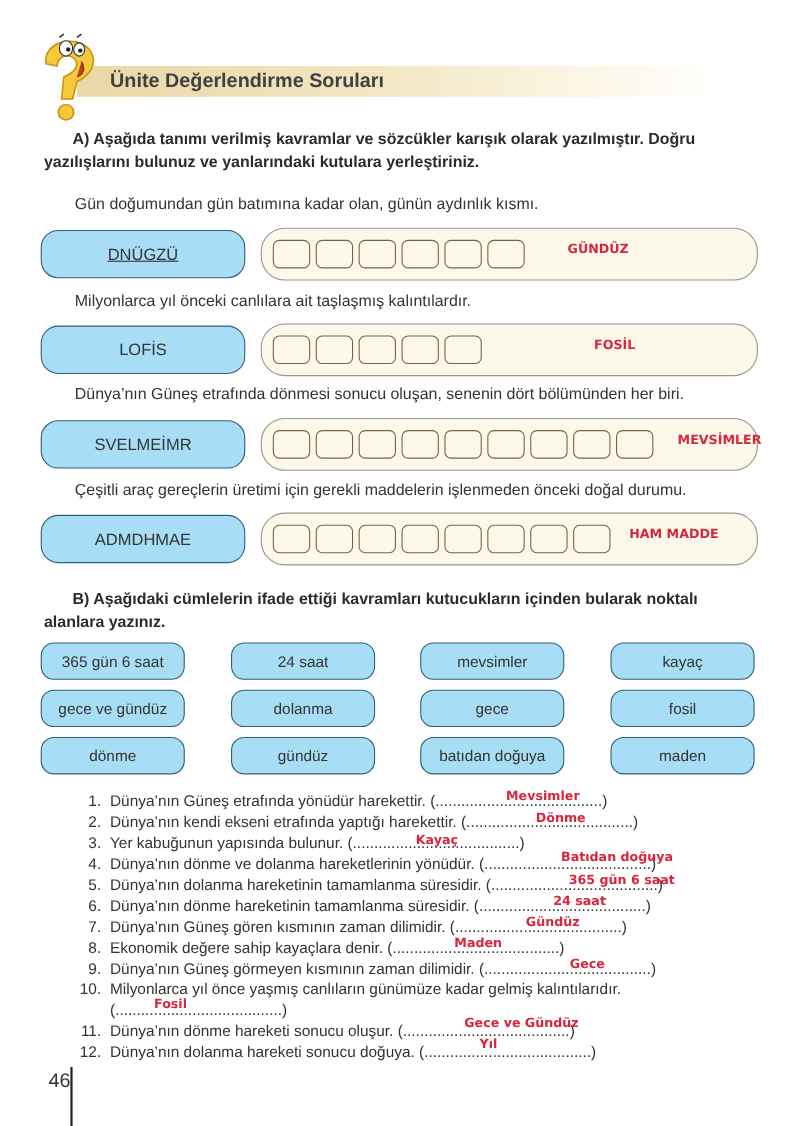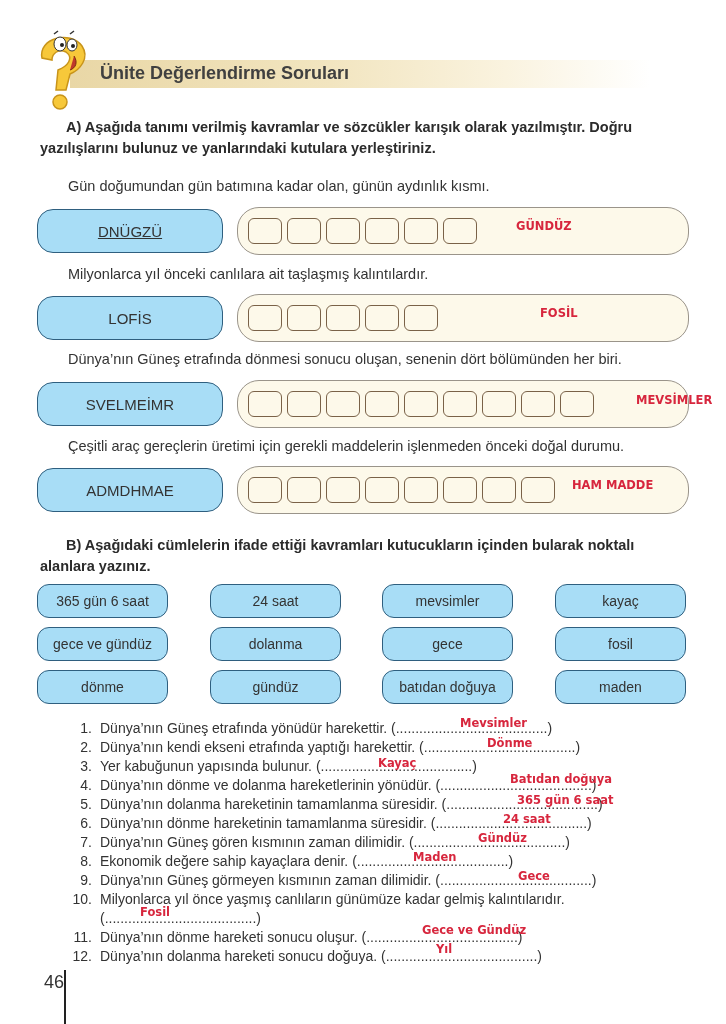--- a/index.html
+++ b/index.html
@@ -94,21 +94,21 @@
     <div class="cell"></div>
     <div class="cell"></div>
     <div class="cell"></div>
     <div class="cell"></div>
     <div class="cell"></div>
     <div class="cell"></div>
     <div class="cell"></div>
     <div class="cell"></div>
     <div class="cell"></div>
   </div>
-<div class="abs handwritten" style="left:616px; top:393px;margin-left:20px;">MEVSİMLER</div>
+<div class="abs handwritten" style="left:616px; top:393px;">MEVSİMLER</div>
 
 <div class="abs def" style="left:68px; top:438px;">Çeşitli araç gereçlerin üretimi için gerekli maddelerin işlenmeden önceki doğal durumu.</div>
 <div class="abs scramble" style="top:468px;">ADMDHMAE</div>
 <div class="abs answer-pill" style="top:466px;" id="cells-3">
     <div class="cell"></div>
     <div class="cell"></div>
     <div class="cell"></div>
     <div class="cell"></div>
     <div class="cell"></div>
     <div class="cell"></div>

